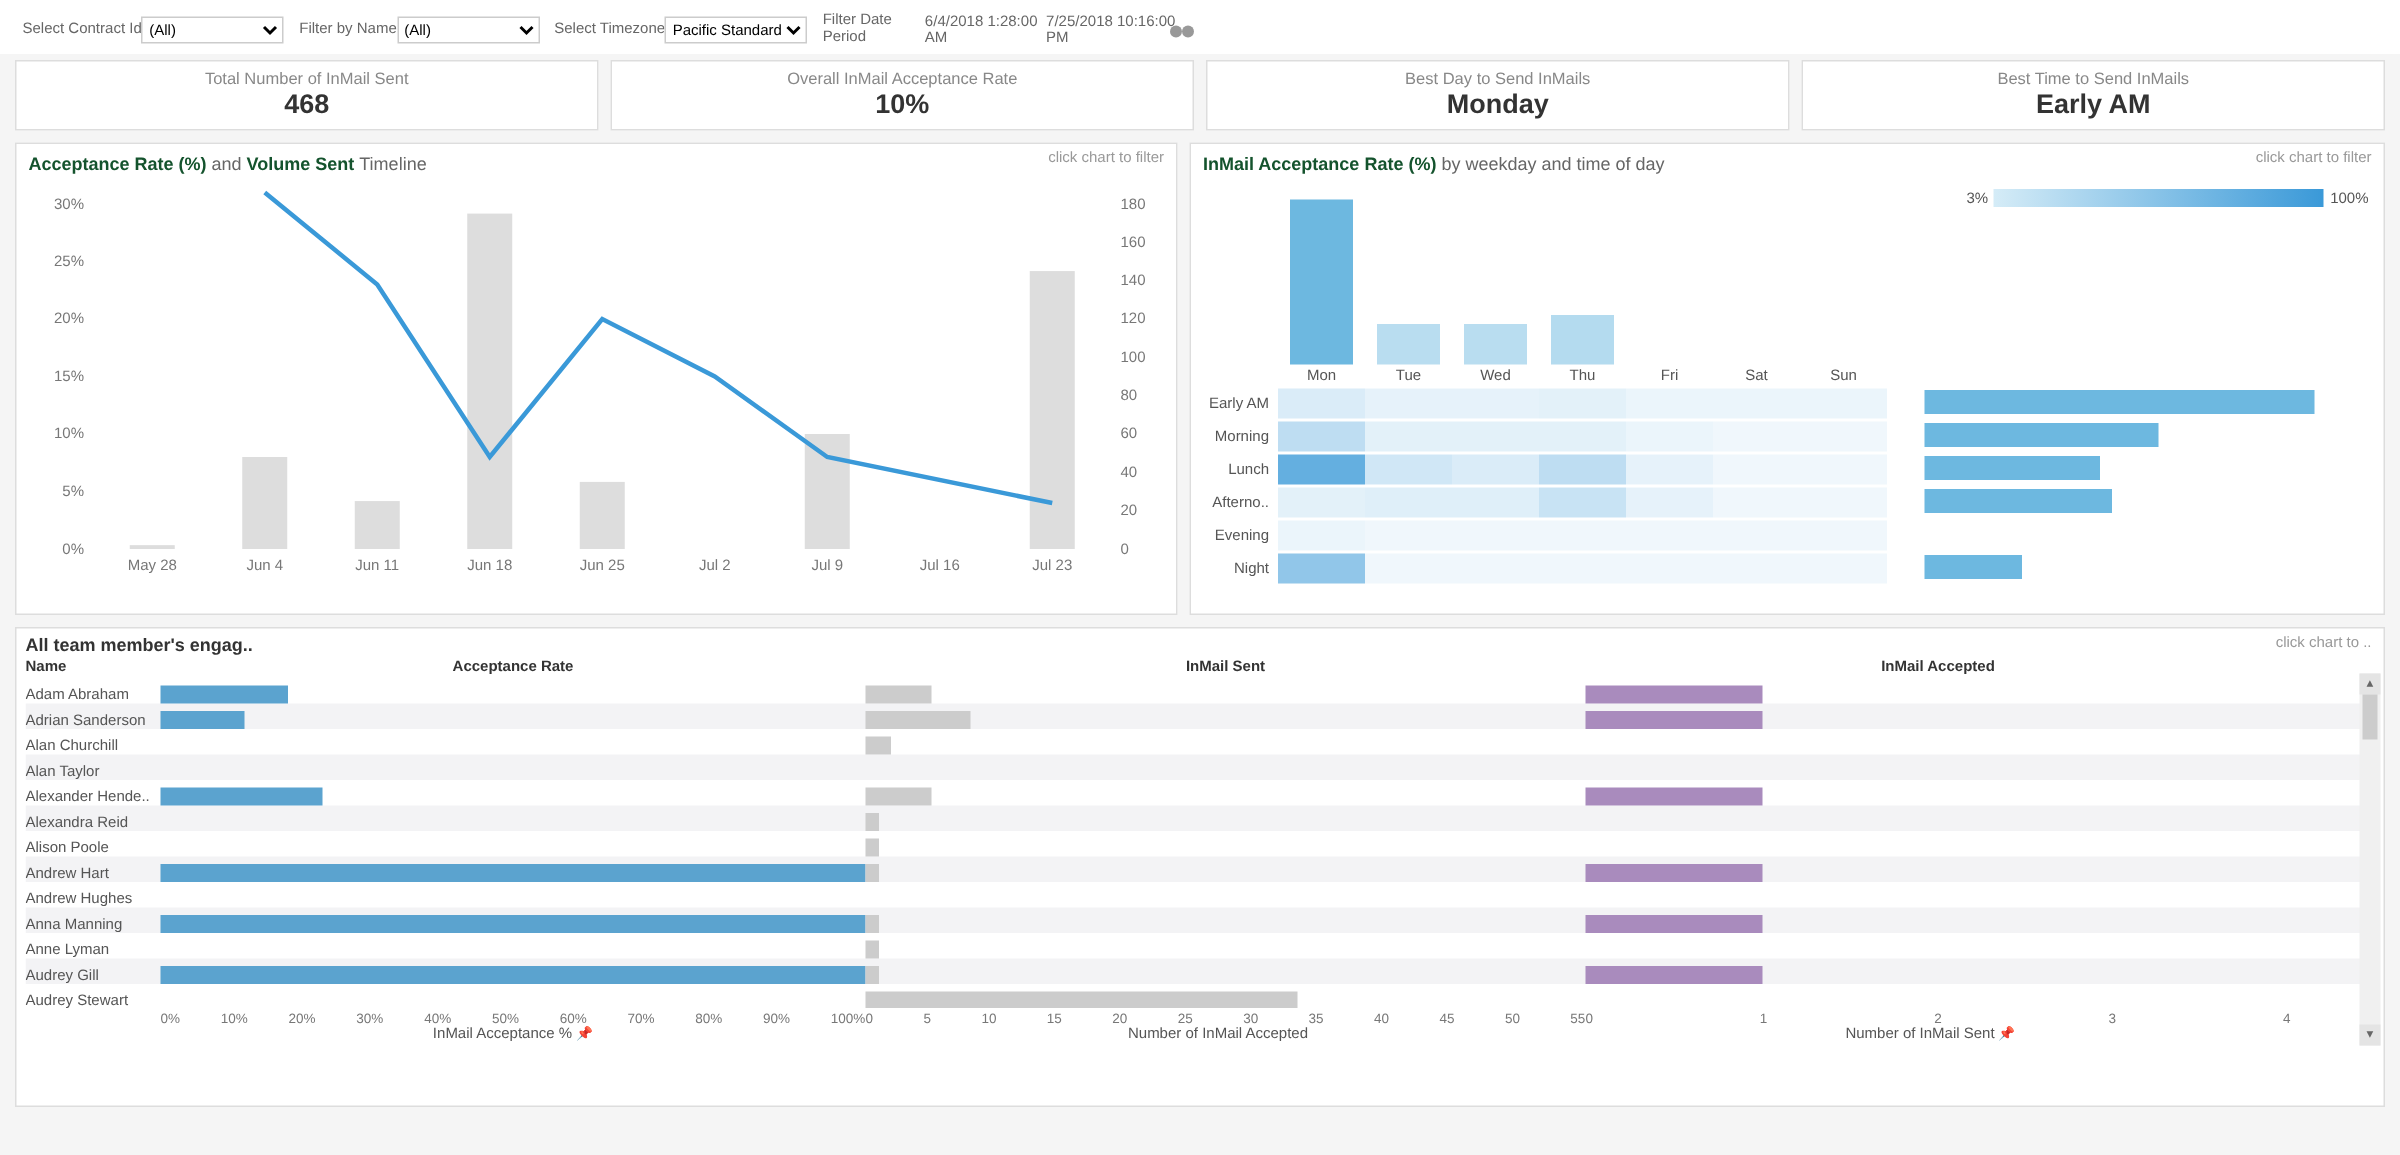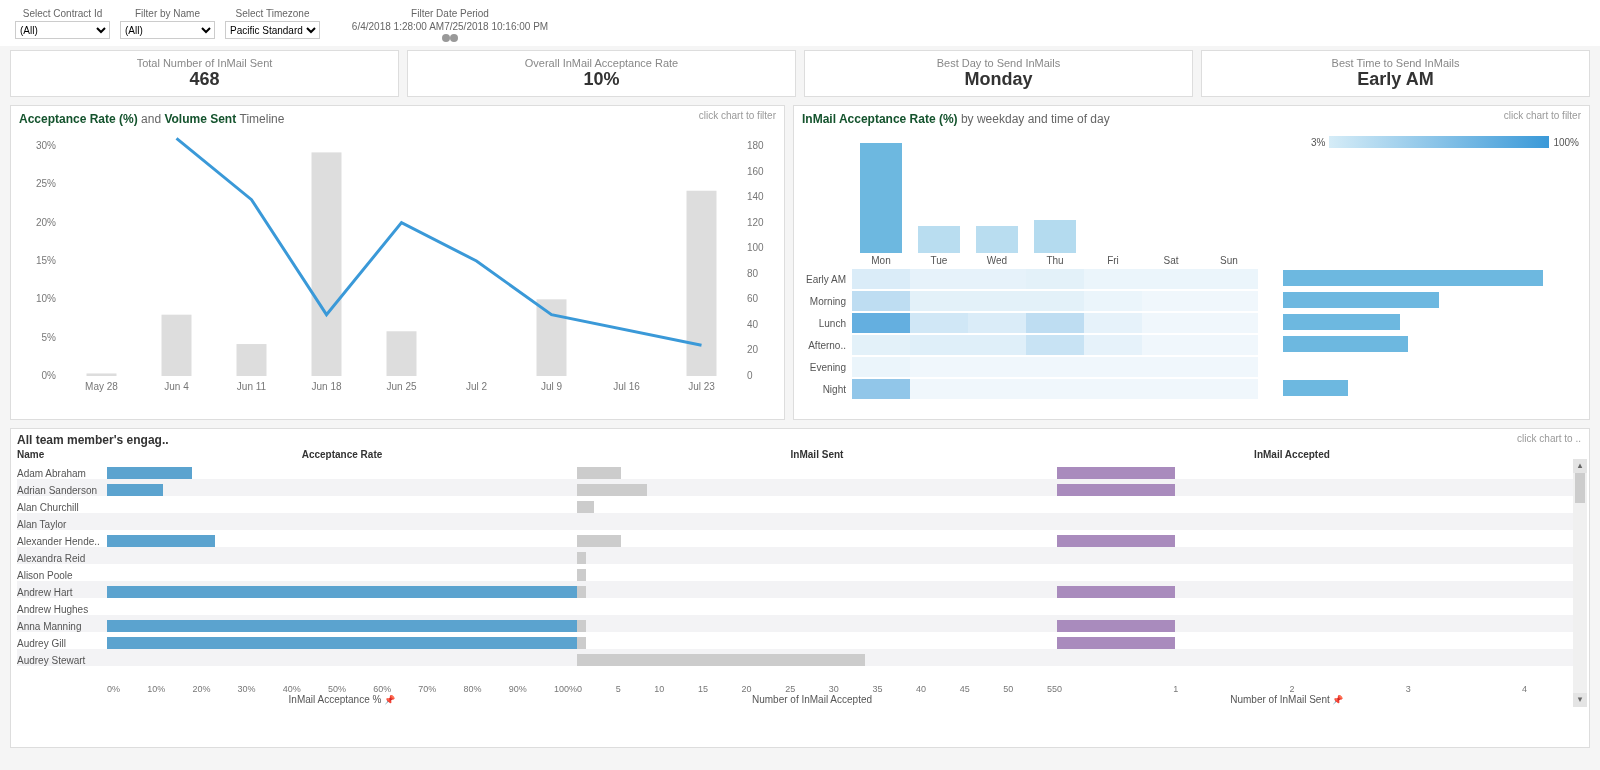--- a/index.html
+++ b/index.html
@@ -1,21 +1,21 @@
 <!DOCTYPE html>
 <html><head>
 <meta charset="utf-8">
 <style>
 * { box-sizing: border-box; margin: 0; padding: 0; font-family: Arial, sans-serif; }
 body { background: #f5f5f5; width: 1600px; height: 770px; overflow: hidden; font-size: 11px; color: #555; }
 
 .header { display: flex; justify-content: space-between; align-items: flex-start; padding: 8px 15px 4px 15px; background: #fff; }
 .title { font-size: 26px; font-weight: 300; color: #555; }
 .filters { display: flex; gap: 10px; }
-.filter { display: flex; flex-direction: column; align-items: center; font-size: 10px; color: #666; }
+.filter { display: flex; flex-direction: row; align-items: center; font-size: 10px; color: #666; }
 .filter label { margin-bottom: 2px; }
 .filter select { width: 95px; font-size: 10px; height: 18px; border: 1px solid #ccc; background: #fff; }
 .filter.tz select { width: 95px; }
 .slider-box { width: 240px; }
 .slider-labels { display: flex; justify-content: space-between; font-size: 10px; color: #666; }
 .slider-track { height: 8px; background: #eee; border-radius: 2px; margin-top: 2px; position: relative; }
 .slider-track::before, .slider-track::after { content:""; position:absolute; width:8px; height:8px; background:#999; border-radius:50%; top:0; }
 .slider-track::before { left:0; } .slider-track::after { right:0; }
 
 .kpis { display: flex; gap: 8px; padding: 4px 10px; }
@@ -445,20 +445,32 @@
           <span style="width:100%"></span>
         </div>
         <div class="bsent">
           <span style="width:1.8181818181818181%"></span>
         </div>
         <div class="baccn">
           <span style="width:25%"></span>
         </div>
       </div>
       <div class="brw">
+        <div class="bname">Anne Lyman</div>
+        <div class="bacc">
+          <span style="width:0%"></span>
+        </div>
+        <div class="bsent">
+          <span style="width:1.8181818181818181%"></span>
+        </div>
+        <div class="baccn">
+          <span style="width:0%"></span>
+        </div>
+      </div>
+      <div class="brw">
         <div class="bname">Audrey Gill</div>
         <div class="bacc">
           <span style="width:100%"></span>
         </div>
         <div class="bsent">
           <span style="width:1.8181818181818181%"></span>
         </div>
         <div class="baccn">
           <span style="width:25%"></span>
         </div>

